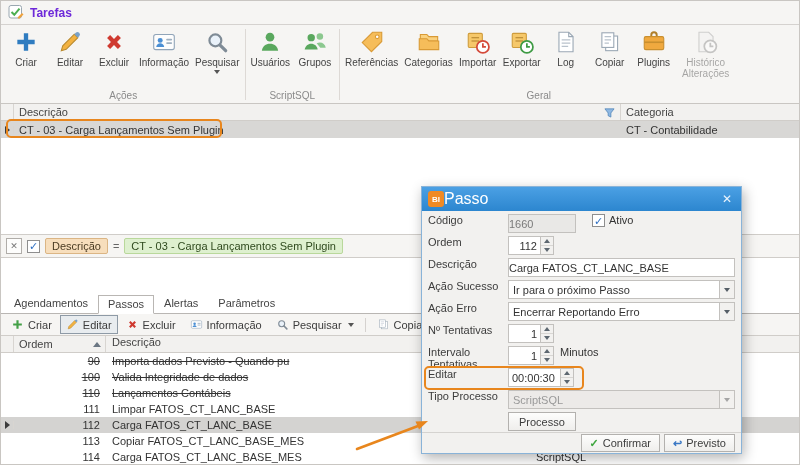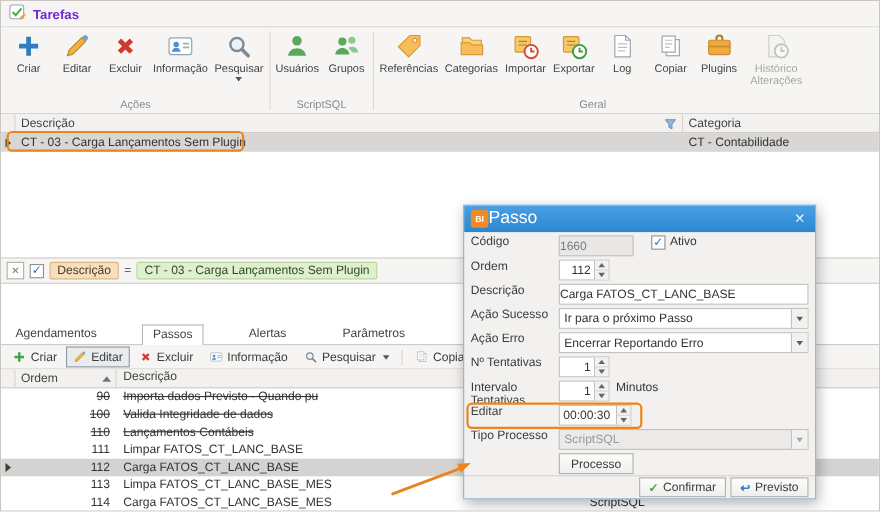--- a/index.html
+++ b/index.html
@@ -43,21 +43,21 @@
   .filterbar { position:absolute; top:233px; left:0; right:0; height:24px; background:#f6f5f3; border-top:1px solid #d0cdc9; border-bottom:1px solid #d0cdc9; display:flex; align-items:center; gap:5px; padding:0 5px; }
   .fb-close { width:16px; height:16px; border:1px solid #b0ada9; background:#fdfdfc; color:#777; font-size:9px; display:flex; align-items:center; justify-content:center; }
   .checkbox { width:13px; height:13px; border:1px solid #8e8e8e; background:#fff; display:flex; align-items:center; justify-content:center; }
   .checkbox .ck { color:#2e6fc2; font-size:11px; line-height:10px; font-weight:bold; }
   .fb-chip { padding:1px 6px; border-radius:2px; white-space:nowrap; }
   .fb-chip.field { background:#f7debc; border:1px solid #dbb584; color:#4a3b22; }
   .fb-chip.value { background:#def0cf; border:1px solid #b9d89b; color:#2f4a1e; }
   .fb-op { color:#666; }
 
   
-  .tabs { position:absolute; top:294px; left:0; right:0; height:19px; display:flex; align-items:flex-end; padding-left:3px; border-bottom:1px solid #b9b6b3; background:#fff;gap:31px; }
+  .tabs { position:absolute; top:294px; left:0; right:0; height:19px; display:flex; align-items:flex-end; padding-left:3px; border-bottom:1px solid #b9b6b3; background:#fff; }
   .tab { padding:2px 9px 3px; color:#444; border:1px solid transparent; cursor:default; }
   .tab.active { background:#fff; border:1px solid #b9b6b3; border-bottom:1px solid #fff; margin-bottom:-1px; }
 
   
   .subtoolbar { position:absolute; top:313px; left:0; right:0; height:22px; background:#f6f5f3; border-bottom:1px solid #d0cdc9; display:flex; align-items:center; gap:2px; padding:0 4px; }
   .tbtn { display:flex; align-items:center; gap:4px; padding:2px 5px; border:1px solid transparent; color:#3c3c3c; cursor:default; }
   .tbtn svg { width:13px; height:13px; display:block; }
   .tbtn.highlight { background:#e8ecef; border:1px solid #8e9aa6; }
   .tbtn .caret { width:0; height:0; border-left:3px solid transparent; border-right:3px solid transparent; border-top:4px solid #555; margin-left:2px; }
   .tsep { width:1px; height:14px; background:#d5d2cf; margin:0 3px; }
@@ -434,21 +434,21 @@
       <div class="g-ind">
           <span class="rowmark"></span>
         </div>
       <div class="gs-cell ordem">112</div>
       <div class="gs-cell desc">Carga FATOS_CT_LANC_BASE</div>
       <div class="gs-cell tipo"></div>
     </div>
     <div class="gs-row">
       <div class="g-ind"></div>
       <div class="gs-cell ordem">113</div>
-      <div class="gs-cell desc">Limpa FATOS_CT_LANC_BASE_MES</div>
+      <div class="gs-cell desc">Copiar FATOS_CT_LANC_BASE_MES</div>
       <div class="gs-cell tipo"></div>
     </div>
     <div class="gs-row">
       <div class="g-ind"></div>
       <div class="gs-cell ordem">114</div>
       <div class="gs-cell desc">Carga FATOS_CT_LANC_BASE_MES</div>
       <div class="gs-cell tipo">ScriptSQL</div>
     </div>
   </div>
 

